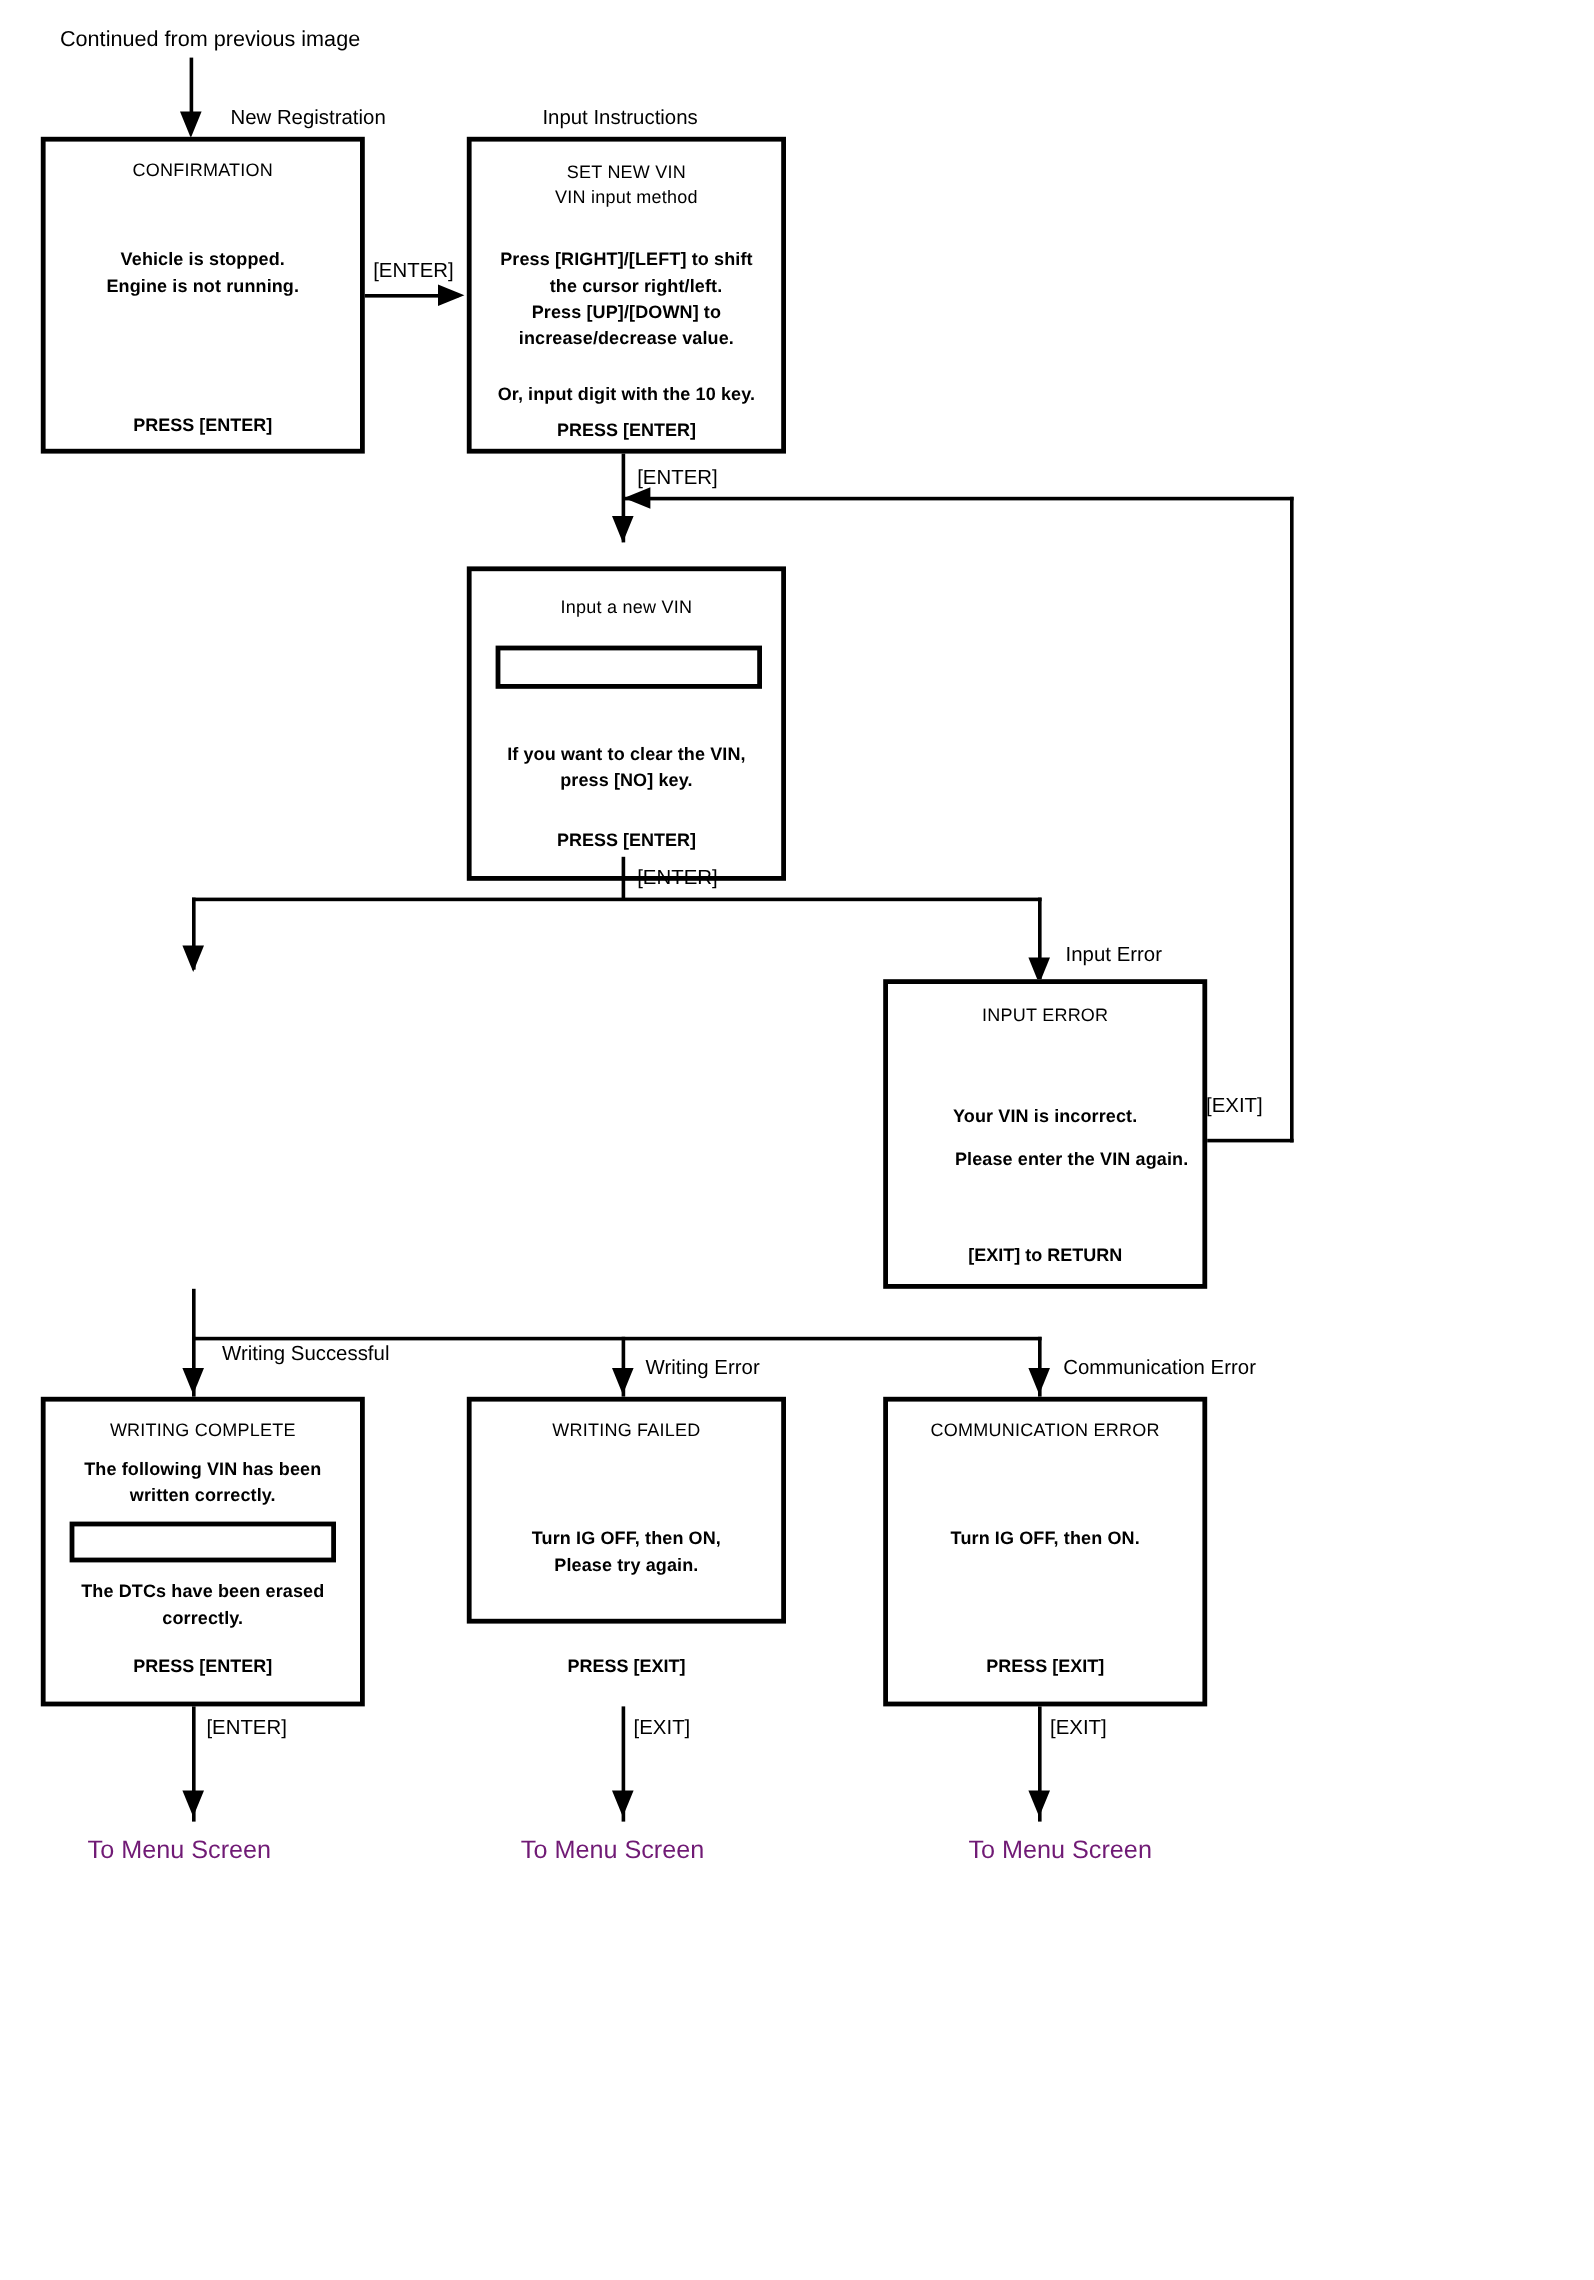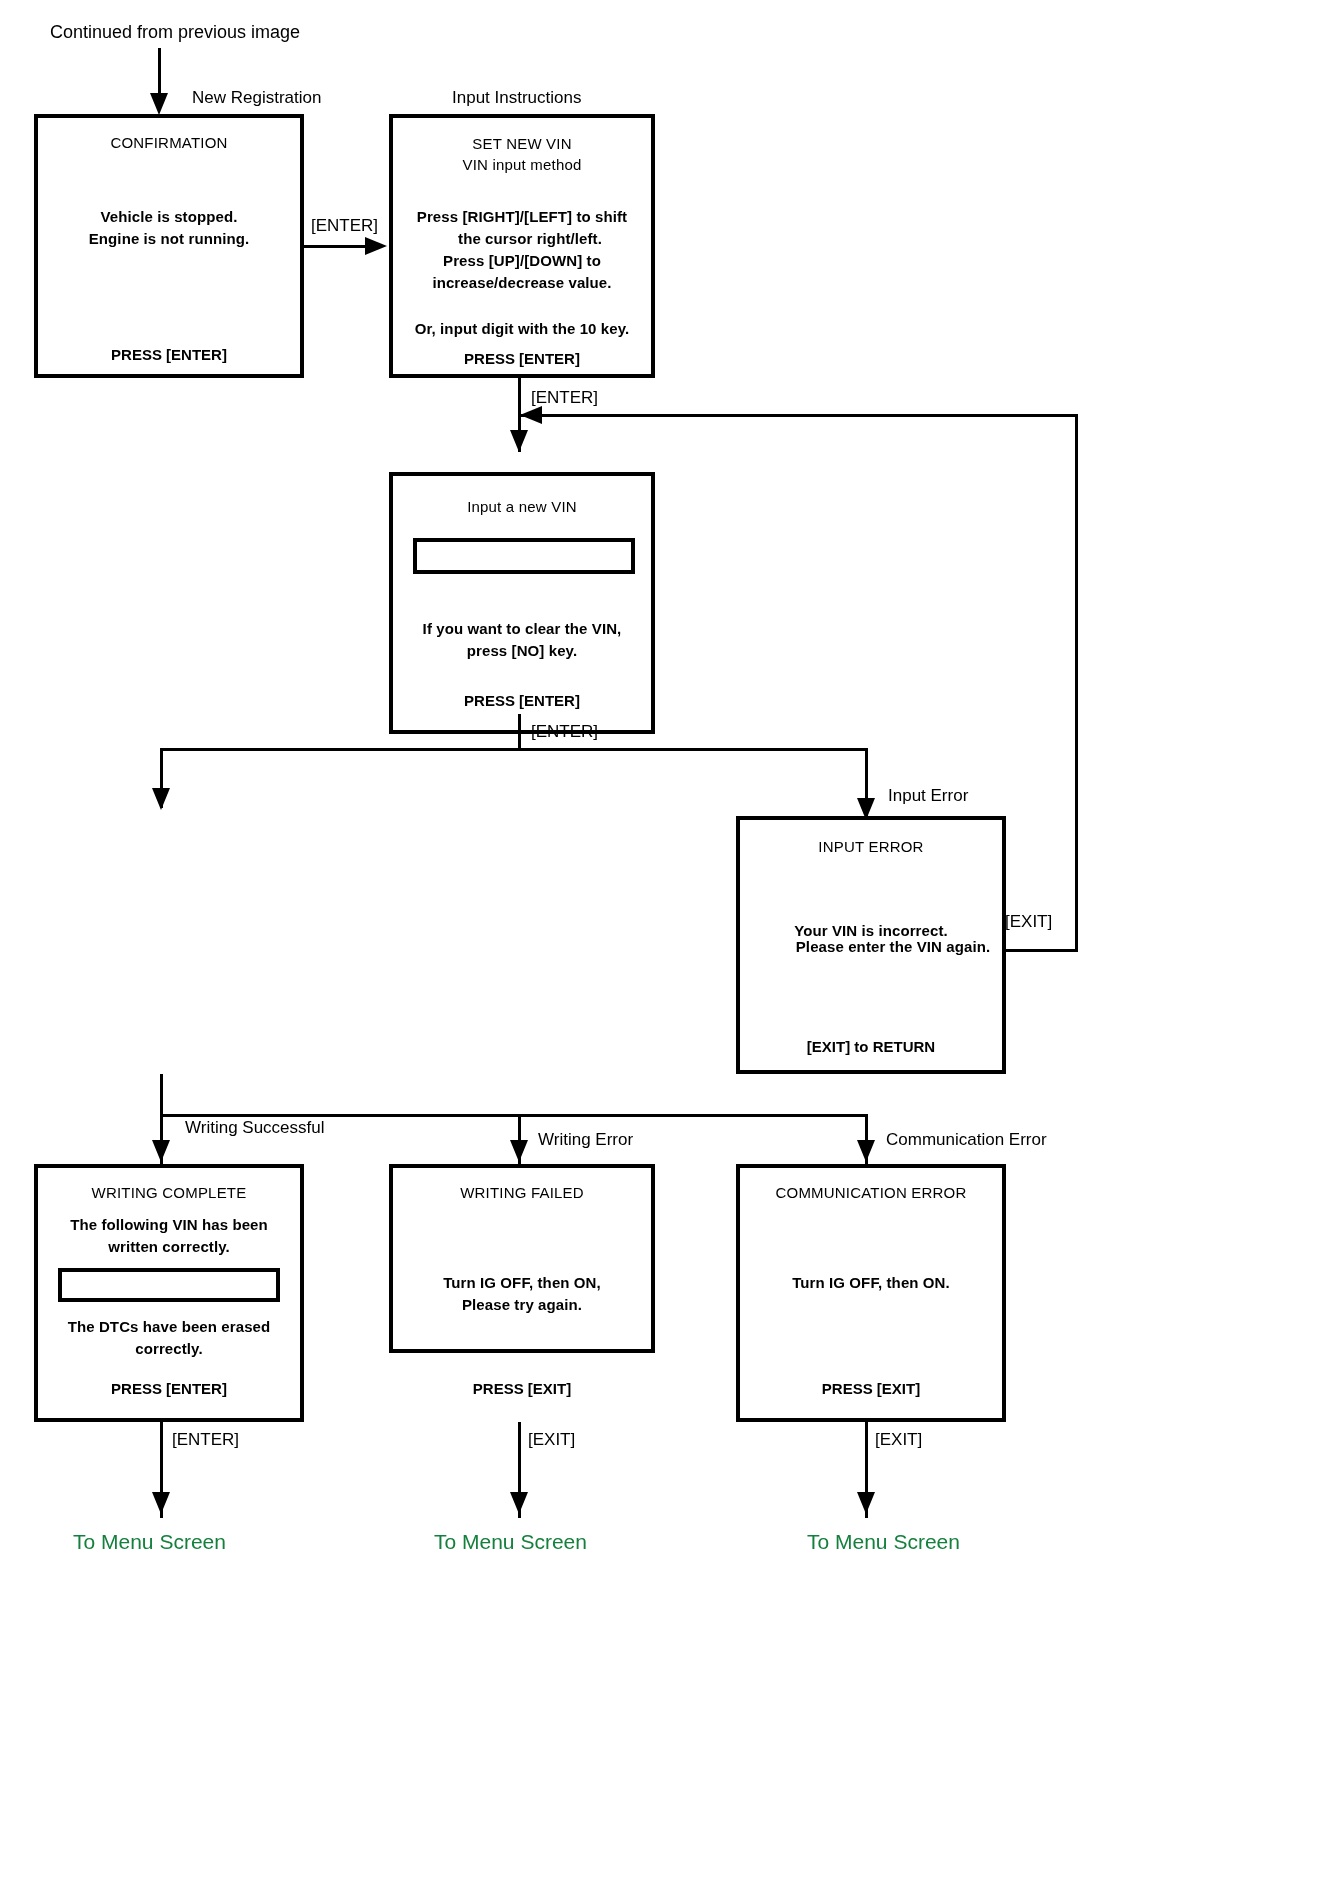--- a/index.html
+++ b/index.html
@@ -66,21 +66,21 @@
   .edge-label {
     position: absolute;
     font-size: 17px;
     color: #000000;
     white-space: nowrap;
     font-weight: normal;
   }
   .terminal-label {
     position: absolute;
     font-size: 21px;
-    color: #15803d;
+    color: #701a75;
     white-space: nowrap;
     font-weight: normal;
   }
   
   .ln-v {
     position: absolute;
     width: 3px;
     background: #000000;
   }
   .ln-h {
@@ -178,21 +178,21 @@
 
   <div class="ln-v" style="left:865px; top:748px; height:72px;"></div>
   <div class="arrow-down" style="left:857px; top:798px;"></div>
 
   <div class="caption" style="left:888px; top:786px;">Input Error</div>
 
 
   <div class="screen-box" style="left:736px; top:816px; width:270px; height:258px;">
     <div class="scr-title" style="top:18px;">INPUT ERROR</div>
     <div class="scr-line" style="top:100px;">Your VIN is incorrect.</div>
-    <div class="scr-line" style="top:116px;padding-left:44px;">Please enter the VIN again.</div>
+    <div class="scr-line" style="top:136px;padding-left:44px;">Please enter the VIN again.</div>
     <div class="scr-footer" style="top:218px;">[EXIT] to RETURN</div>
   </div>
 
   <div class="ln-v" style="left:160px; top:1074px; height:42px;"></div>
   <div class="ln-h" style="left:160px; top:1114px; width:708px;"></div>
 
   <div class="ln-v" style="left:160px; top:1114px; height:50px;"></div>
   <div class="arrow-down" style="left:152px; top:1140px;"></div>
 
   <div class="ln-v" style="left:518px; top:1114px; height:50px;"></div>

